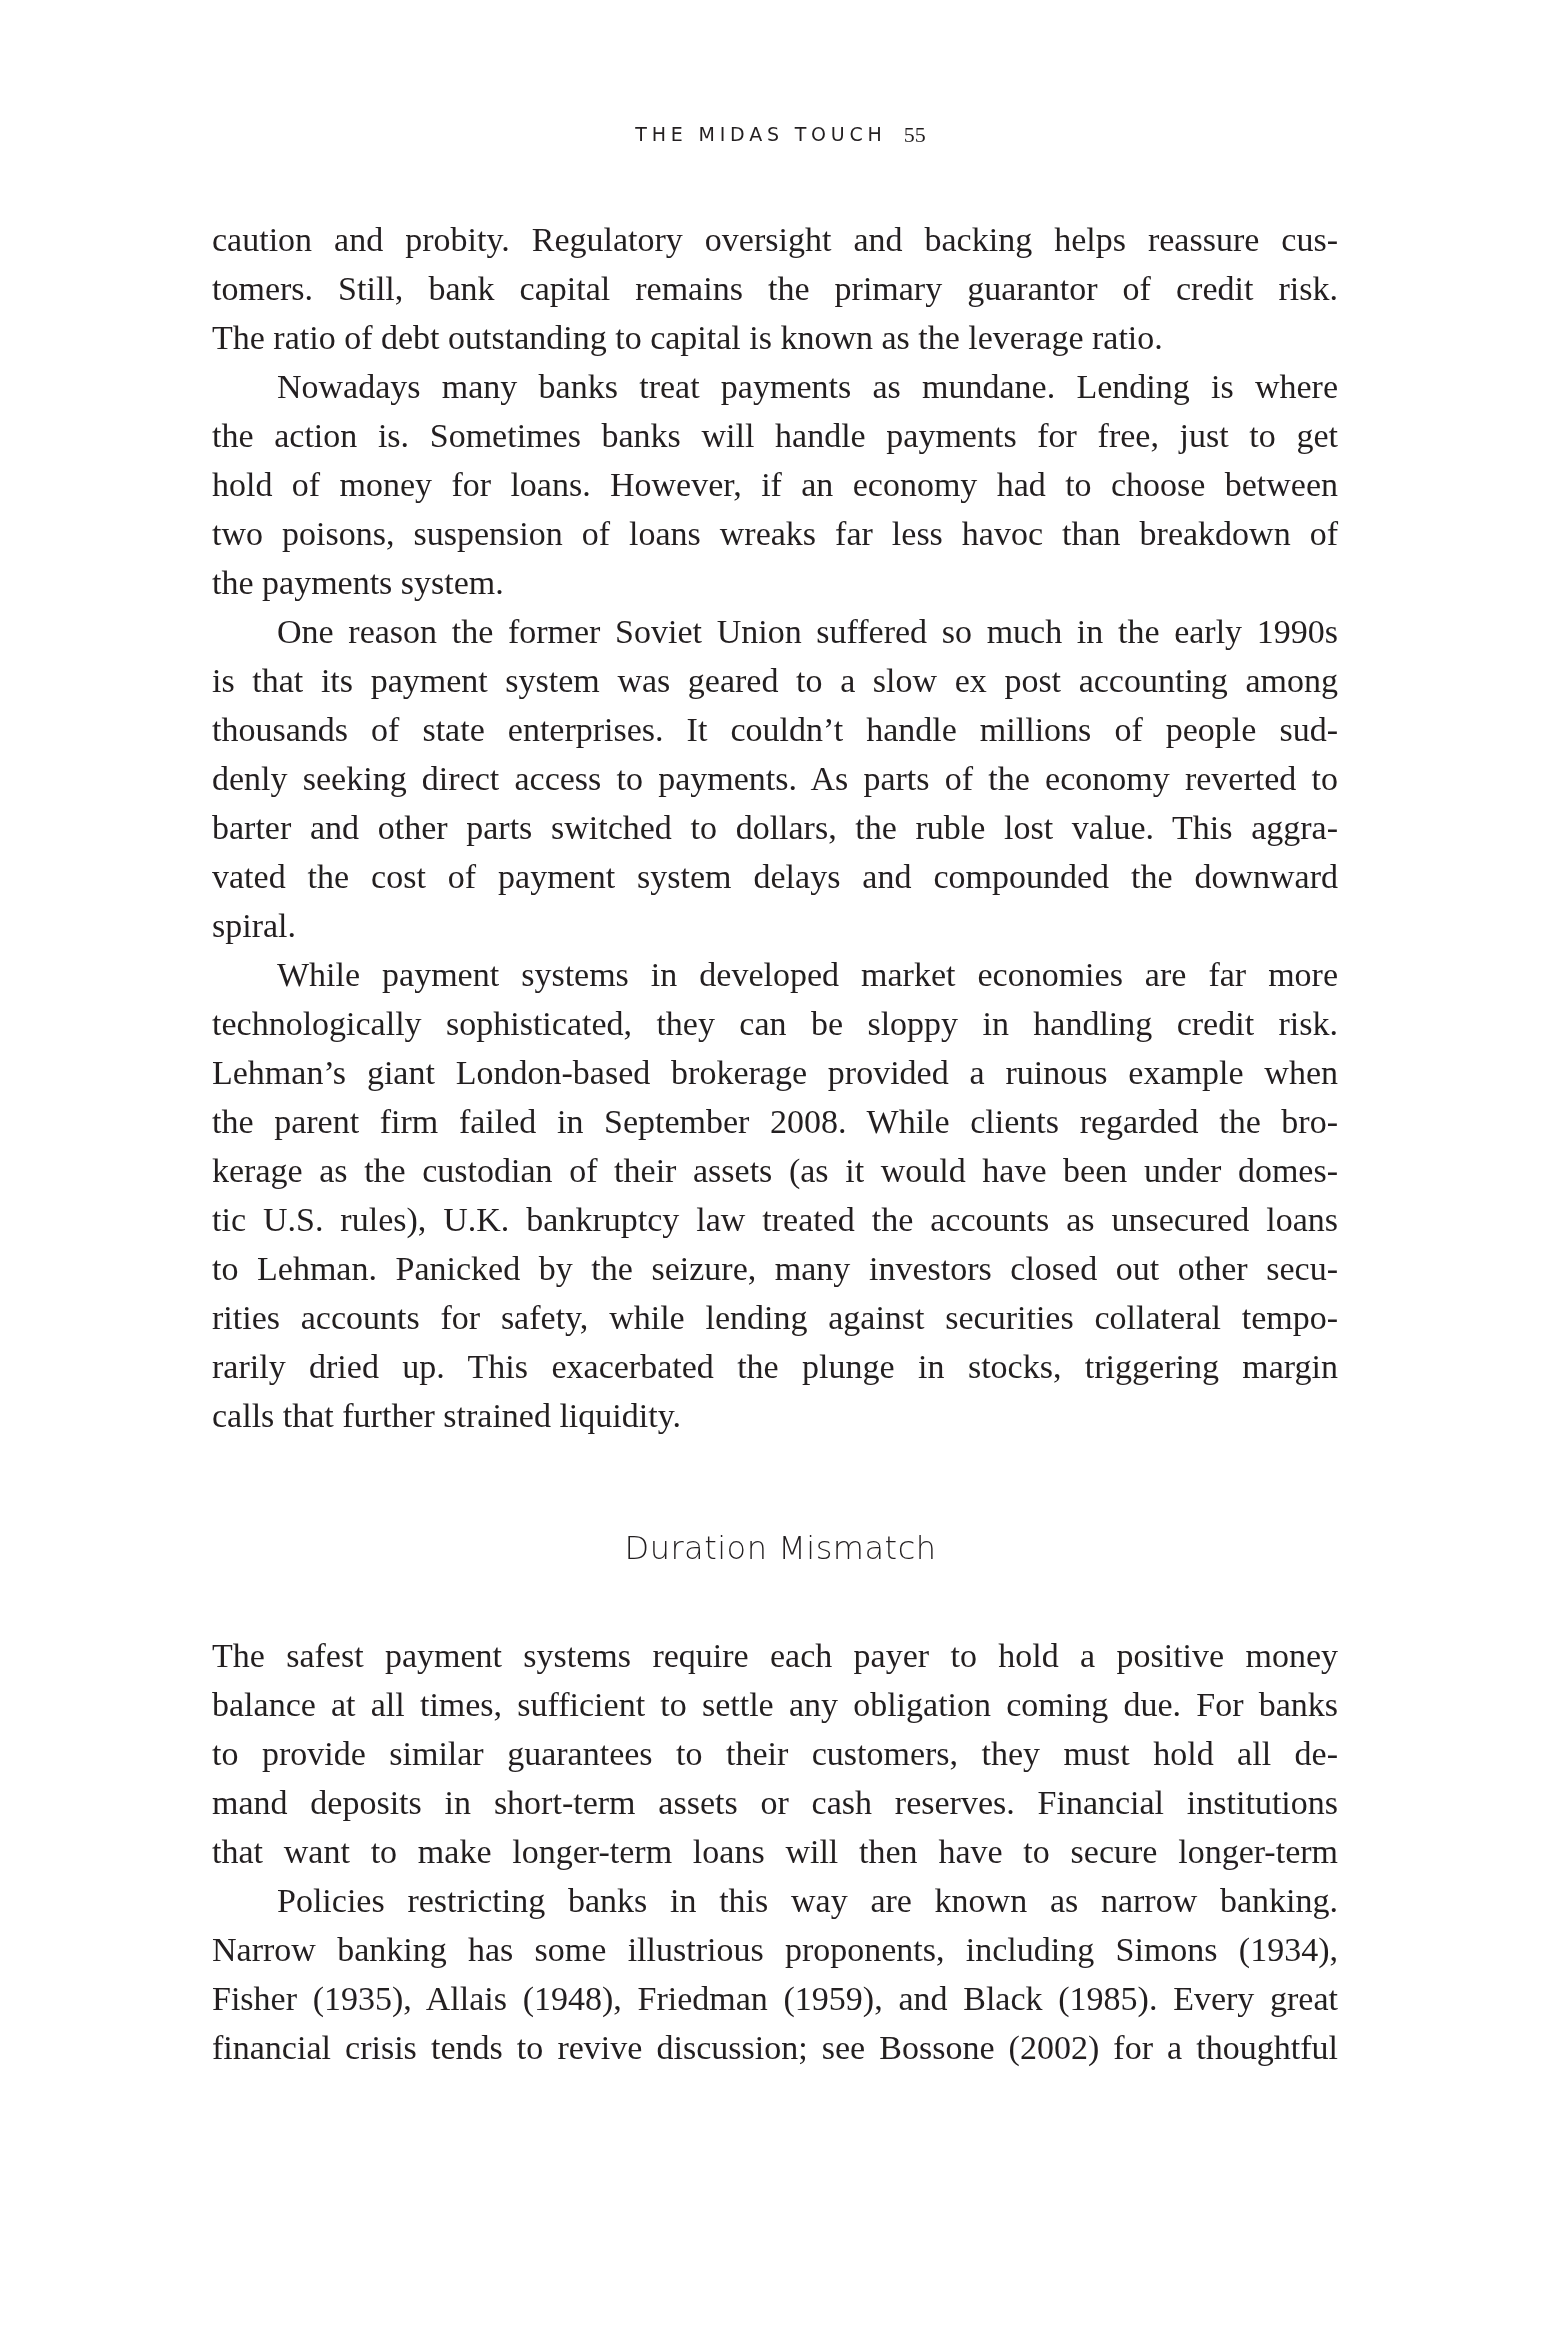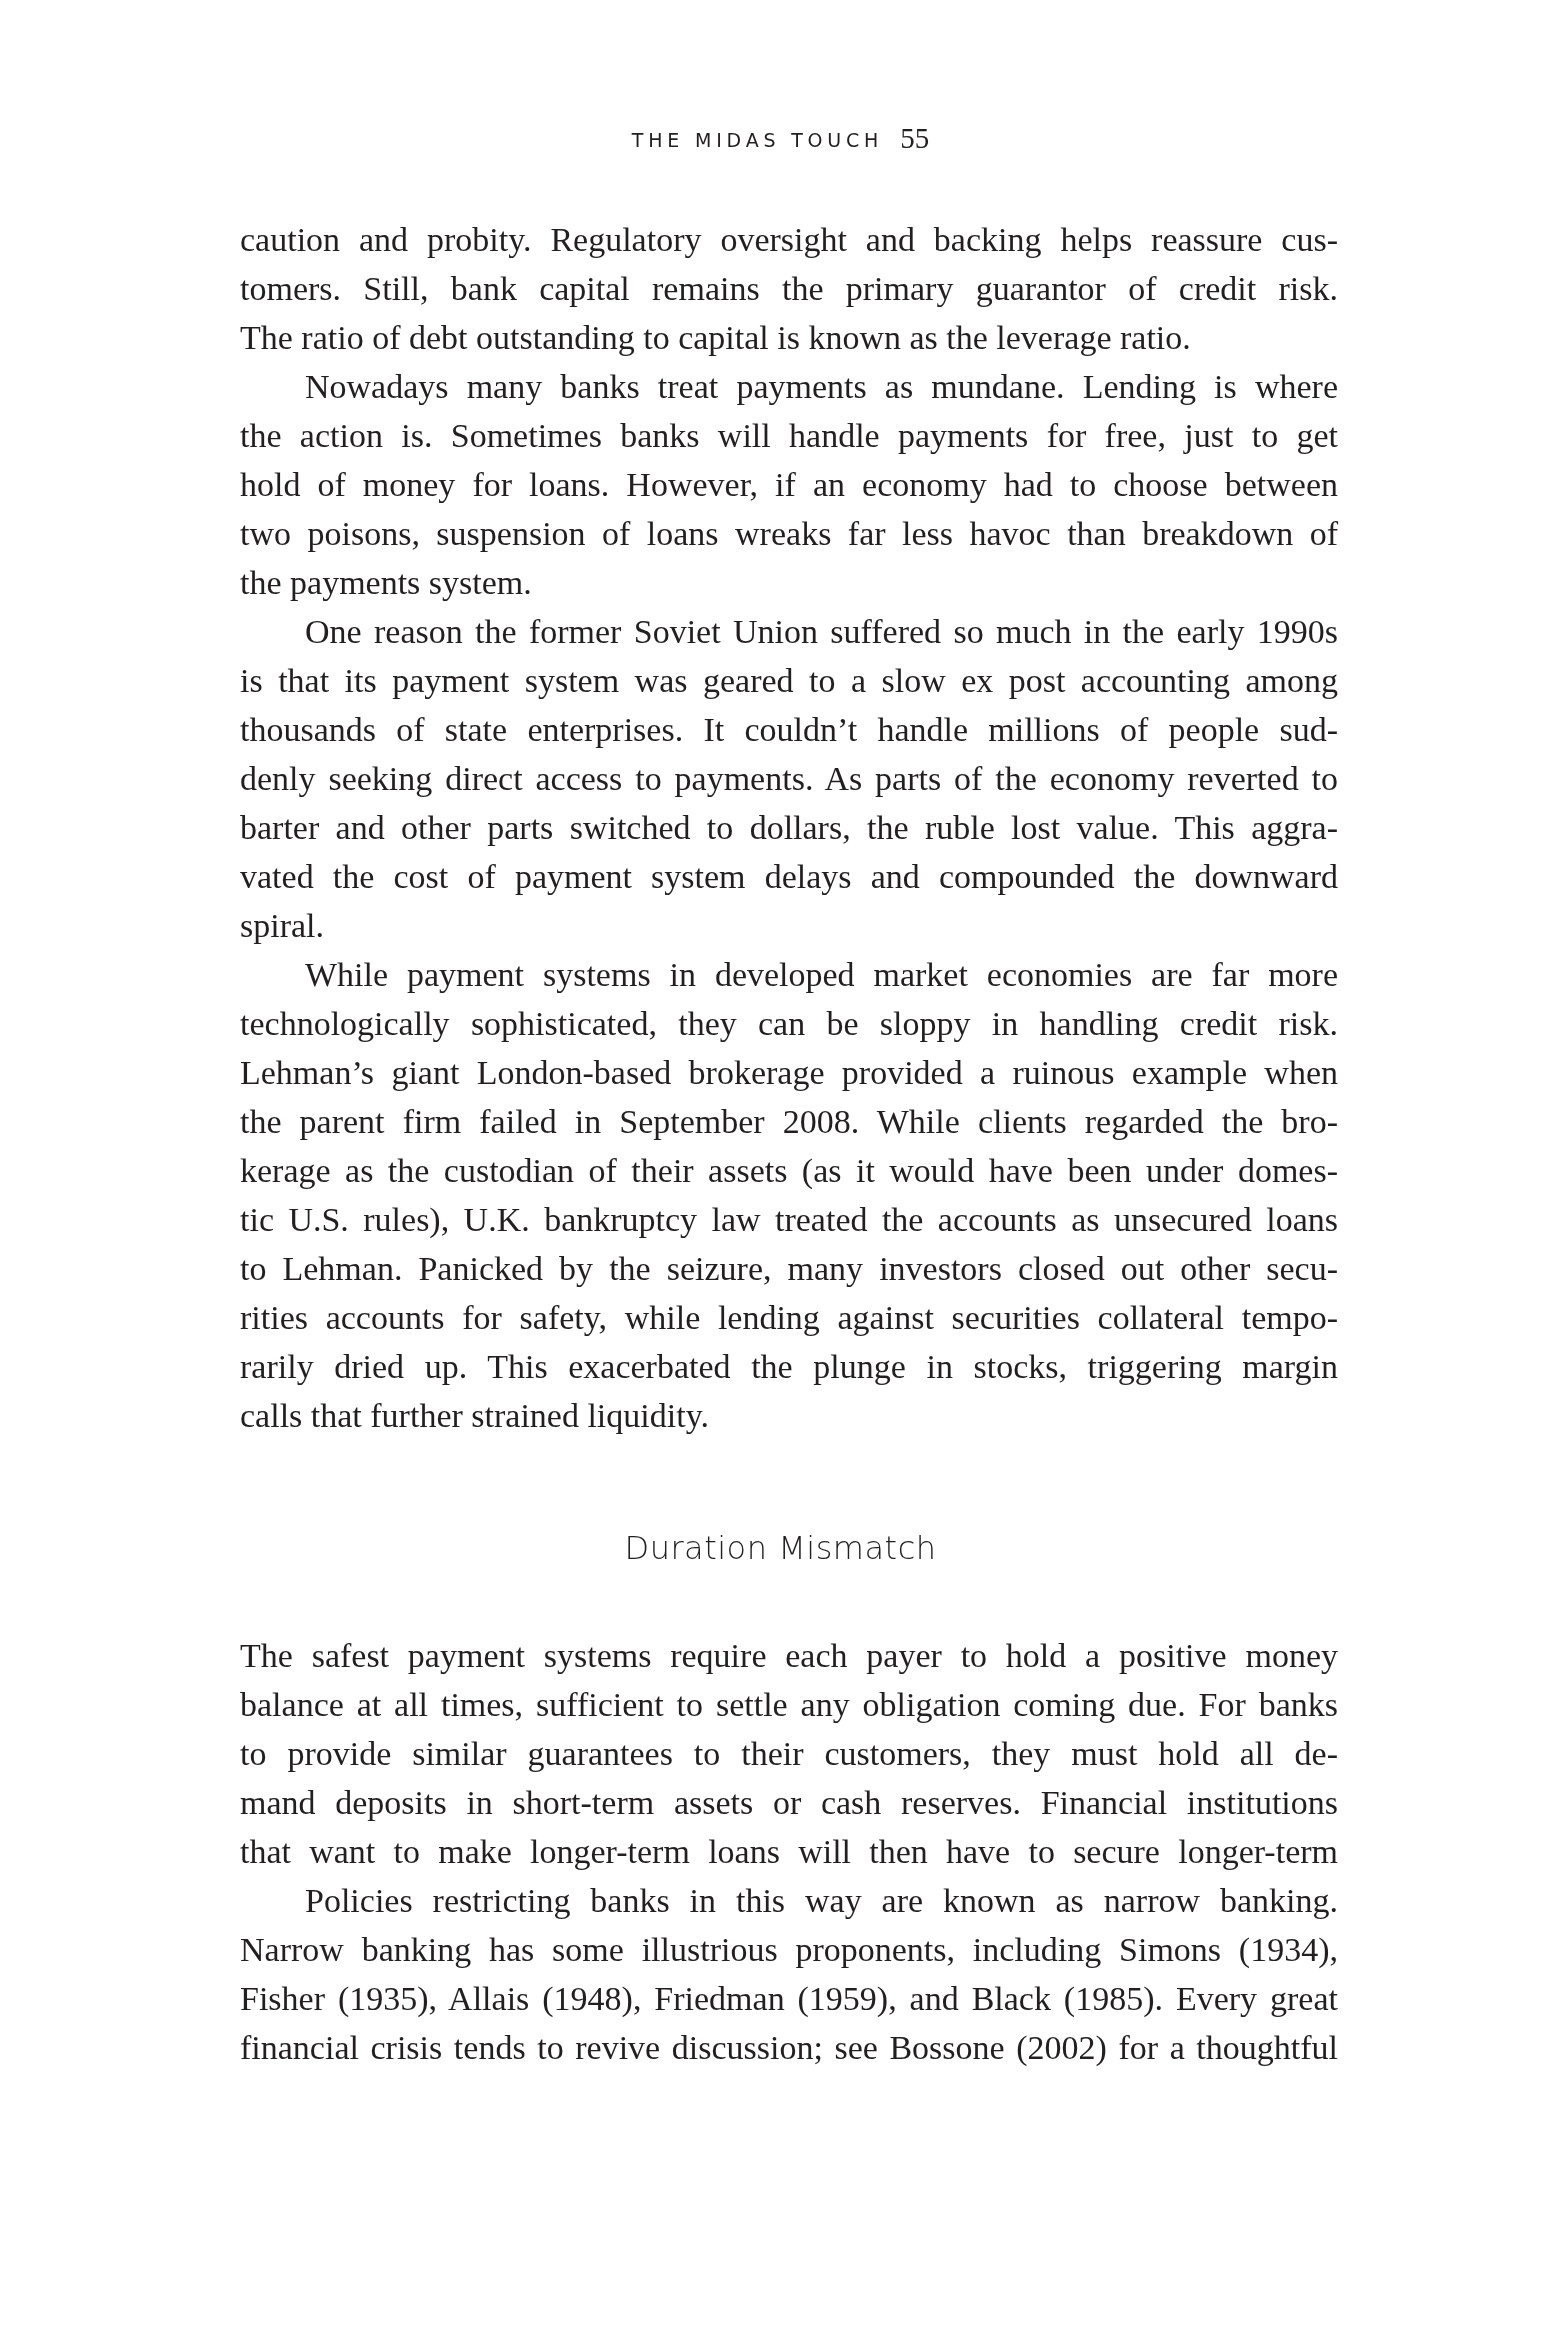--- a/index.html
+++ b/index.html
@@ -4,29 +4,29 @@
 <style>
   html, body { margin: 0; padding: 0; background: #ffffff; }
   body { width: 1561px; height: 2341px; position: relative; overflow: hidden; color: #231f20; }
   .running-head {
     position: absolute; top: 122px; left: 0; width: 1561px; text-align: center;
     font-family: "DejaVu Sans", sans-serif; font-size: 19px; letter-spacing: 4.8px;
     color: #231f20;
   }
   .running-head .title { display: inline-block; padding-right: 17px; text-align: center; }
   .running-head .page-num {
-    font-family: "Liberation Serif", serif; font-size: 29px; letter-spacing: 0;
+    font-family: "Liberation Serif", serif; font-size: 22px; letter-spacing: 0;
     vertical-align: -1px;
   }
   .text-block {
     position: absolute; left: 212px; width: 1126px;
     font-family: "Liberation Serif", serif; font-size: 34px; line-height: 49px;
     color: #231f20;
   }
-  .line { display: block; white-space: nowrap; text-align: justify; text-align-last: justify; height: 49px; margin-left: 28px; }
+  .line { display: block; white-space: nowrap; text-align: justify; text-align-last: justify; height: 49px; }
   .line.last { text-align-last: left; }
   .line.indent { padding-left: 65px; }
   .block-1 { top: 215px; }
   .heading {
     position: absolute; top: 1529px; left: 0; width: 1561px; text-align: center;
     font-family: "DejaVu Sans", sans-serif; font-weight: 300; font-size: 32px; color: #231f20;
     letter-spacing: 0.5px;
   }
   .block-2 { top: 1631px; }
 </style>

